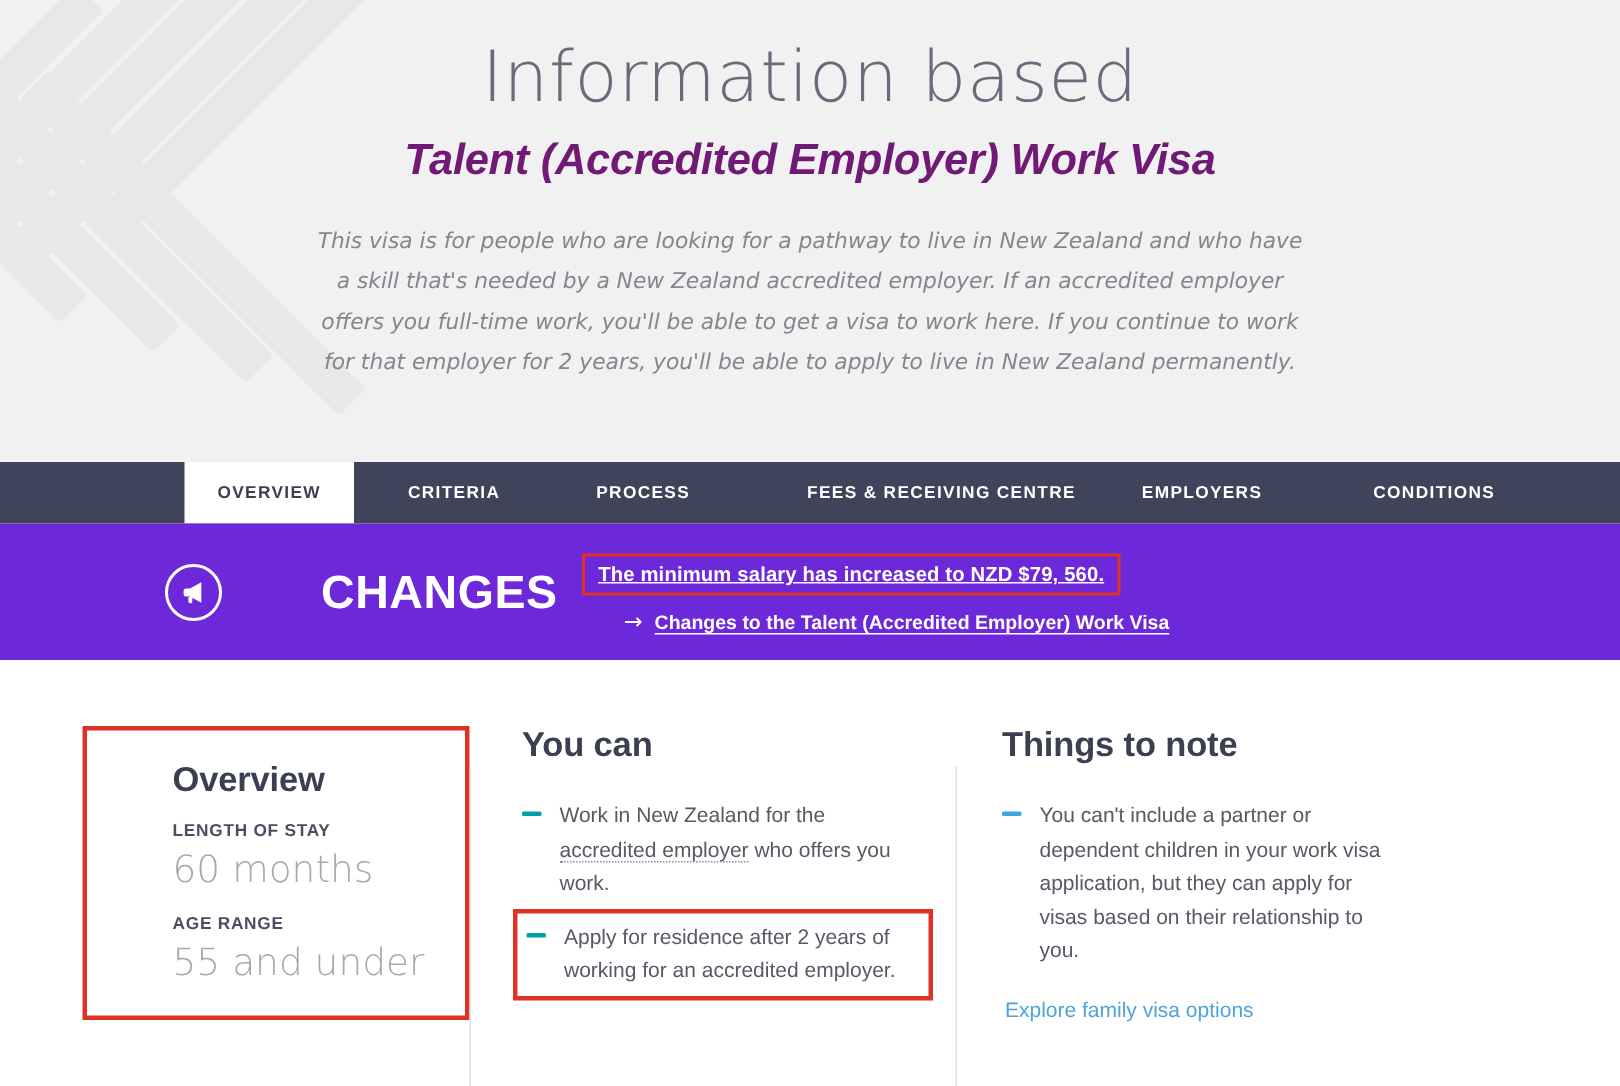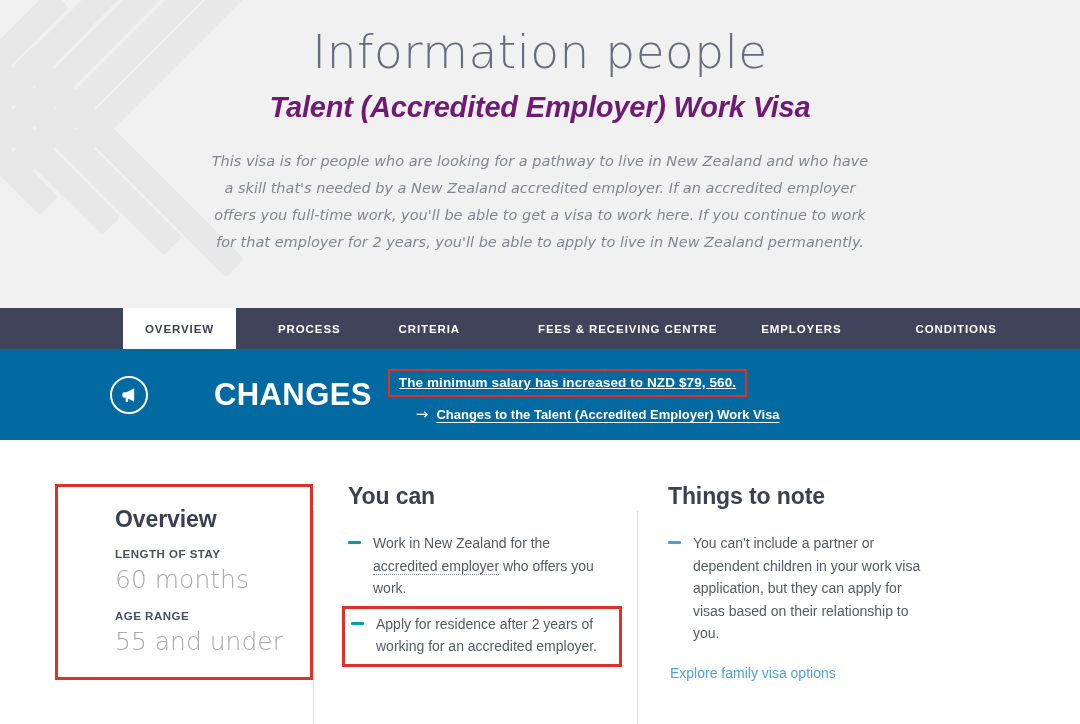--- a/index.html
+++ b/index.html
@@ -134,21 +134,21 @@
   .tab.gap-c { margin-left: 34px; }
   .tab.gap-d { margin-left: 30px; }
 
   
   .changes {
     position: relative;
     display: flex;
     align-items: center;
     width: 1080px;
     height: 91px;
-    background: #0369a1;
+    background: #6d28d9;
     padding-left: 110px;
   }
 
   .megaphone {
     flex: 0 0 auto;
     width: 38px;
     height: 38px;
     border: 2px solid #ffffff;
     border-radius: 50%;
     display: flex;
@@ -350,30 +350,30 @@
       <div class="band" style="left:114px;  top:-50px; width:26px; height:330px;"></div>
       <div class="band" style="left:176px;  top:-70px; width:26px; height:330px;"></div>
       <div class="band" style="left:238px;  top:-92px; width:26px; height:330px;"></div>
       <div class="band2" style="left:-10px;  top:-10px; width:26px; height:300px;"></div>
       <div class="band2" style="left:52px;   top:10px;  width:26px; height:300px;"></div>
       <div class="band2" style="left:114px;  top:30px;  width:26px; height:300px;"></div>
       <div class="band2" style="left:176px;  top:52px;  width:26px; height:300px;"></div>
     </div>
 
     <div class="hero-inner">
-      <div class="hero-eyebrow">Information people</div>
+      <div class="hero-eyebrow">Information based</div>
       <h1 class="hero-title">Talent (Accredited Employer) Work Visa</h1>
       <p class="hero-lede">This visa is for people who are looking for a pathway to live in New Zealand and who have a skill that's needed by a New Zealand accredited employer. If an accredited employer offers you full-time work, you'll be able to get a visa to work here. If you continue to work for that employer for 2 years, you'll be able to apply to live in New Zealand permanently.</p>
     </div>
   </header>
 
   <nav class="tabnav">
     <div class="tab is-active">OVERVIEW</div>
+    <div class="tab gap-a">CRITERIA</div>
     <div class="tab gap-b">PROCESS</div>
-    <div class="tab gap-a">CRITERIA</div>
     <div class="tab gap-c">FEES &amp; RECEIVING CENTRE</div>
     <div class="tab">EMPLOYERS</div>
     <div class="tab gap-d">CONDITIONS</div>
   </nav>
 
   <section class="changes">
     <div class="megaphone">
       <svg width="20" height="20" viewBox="0 0 20 20" aria-hidden="true">
         <path d="M15.2 3.2 L7.6 7.3 L5.0 7.3 A1.6 1.6 0 0 0 3.4 8.9 L3.4 11.1 A1.6 1.6 0 0 0 5.0 12.7 L7.6 12.7 L15.2 16.8 Z" fill="#ffffff"></path>
         <rect x="6.6" y="12.7" width="2.6" height="4.4" rx="1.1" fill="#ffffff"></rect>

